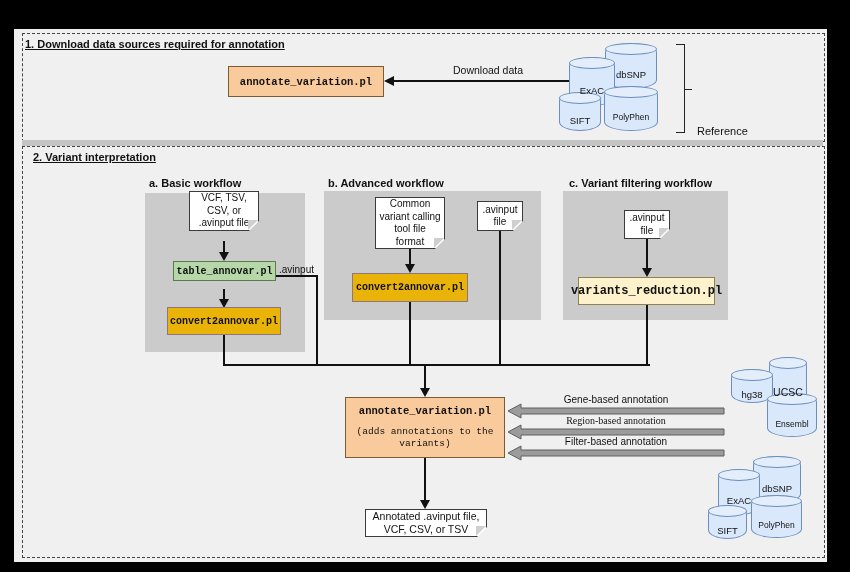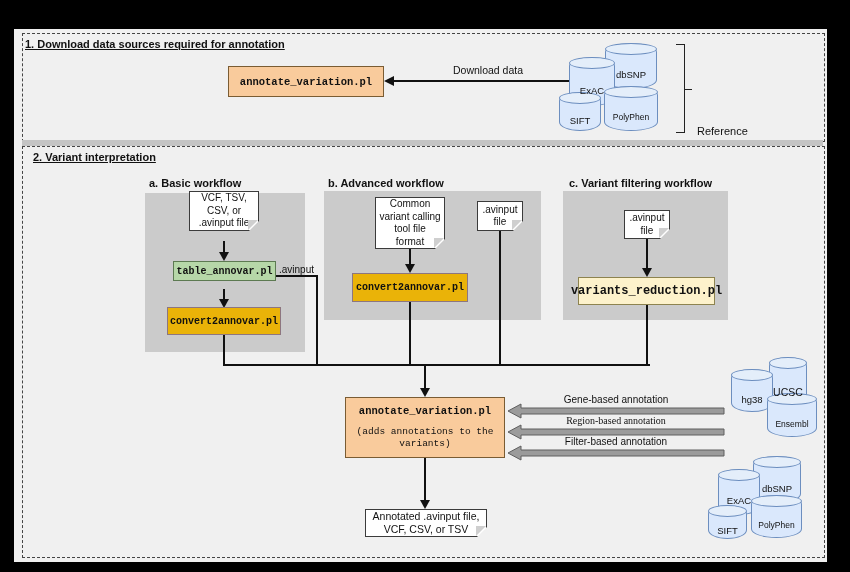--- a/index.html
+++ b/index.html
@@ -162,21 +162,21 @@
         <polygon points="1,8 14,1 14,5 217,5 217,11 14,11 14,15" fill="#9b9b9b" stroke="#5e5e5e" stroke-width="1"></polygon>
       </svg>
     <div class="ann-label" style="left:493px; top:407px;">Filter-based annotation</div>
     <svg class="block-arrow" style="left:493px; top:416px;" width="218" height="16" viewBox="0 0 218 16">
         <polygon points="1,8 14,1 14,5 217,5 217,11 14,11 14,15" fill="#9b9b9b" stroke="#5e5e5e" stroke-width="1"></polygon>
       </svg>
 
     <div class="cyl" style="left:755px; top:328px; width:38px; height:53px;">
         <span style="font-size:10.5px;">UCSC</span>
       </div>
-    <div class="cyl" style="left:717px; top:340px; width:42px; height:43px;">
+    <div class="cyl" style="left:717px; top:340px; width:42px; height:34px;">
         <span>hg38</span>
       </div>
     <div class="cyl" style="left:753px; top:364px; width:50px; height:44px;">
         <span class="small">Ensembl</span>
       </div>
 
     <div class="cyl" style="left:739px; top:427px; width:48px; height:47px;">
         <span>dbSNP</span>
       </div>
     <div class="cyl" style="left:704px; top:440px; width:42px; height:46px;">

